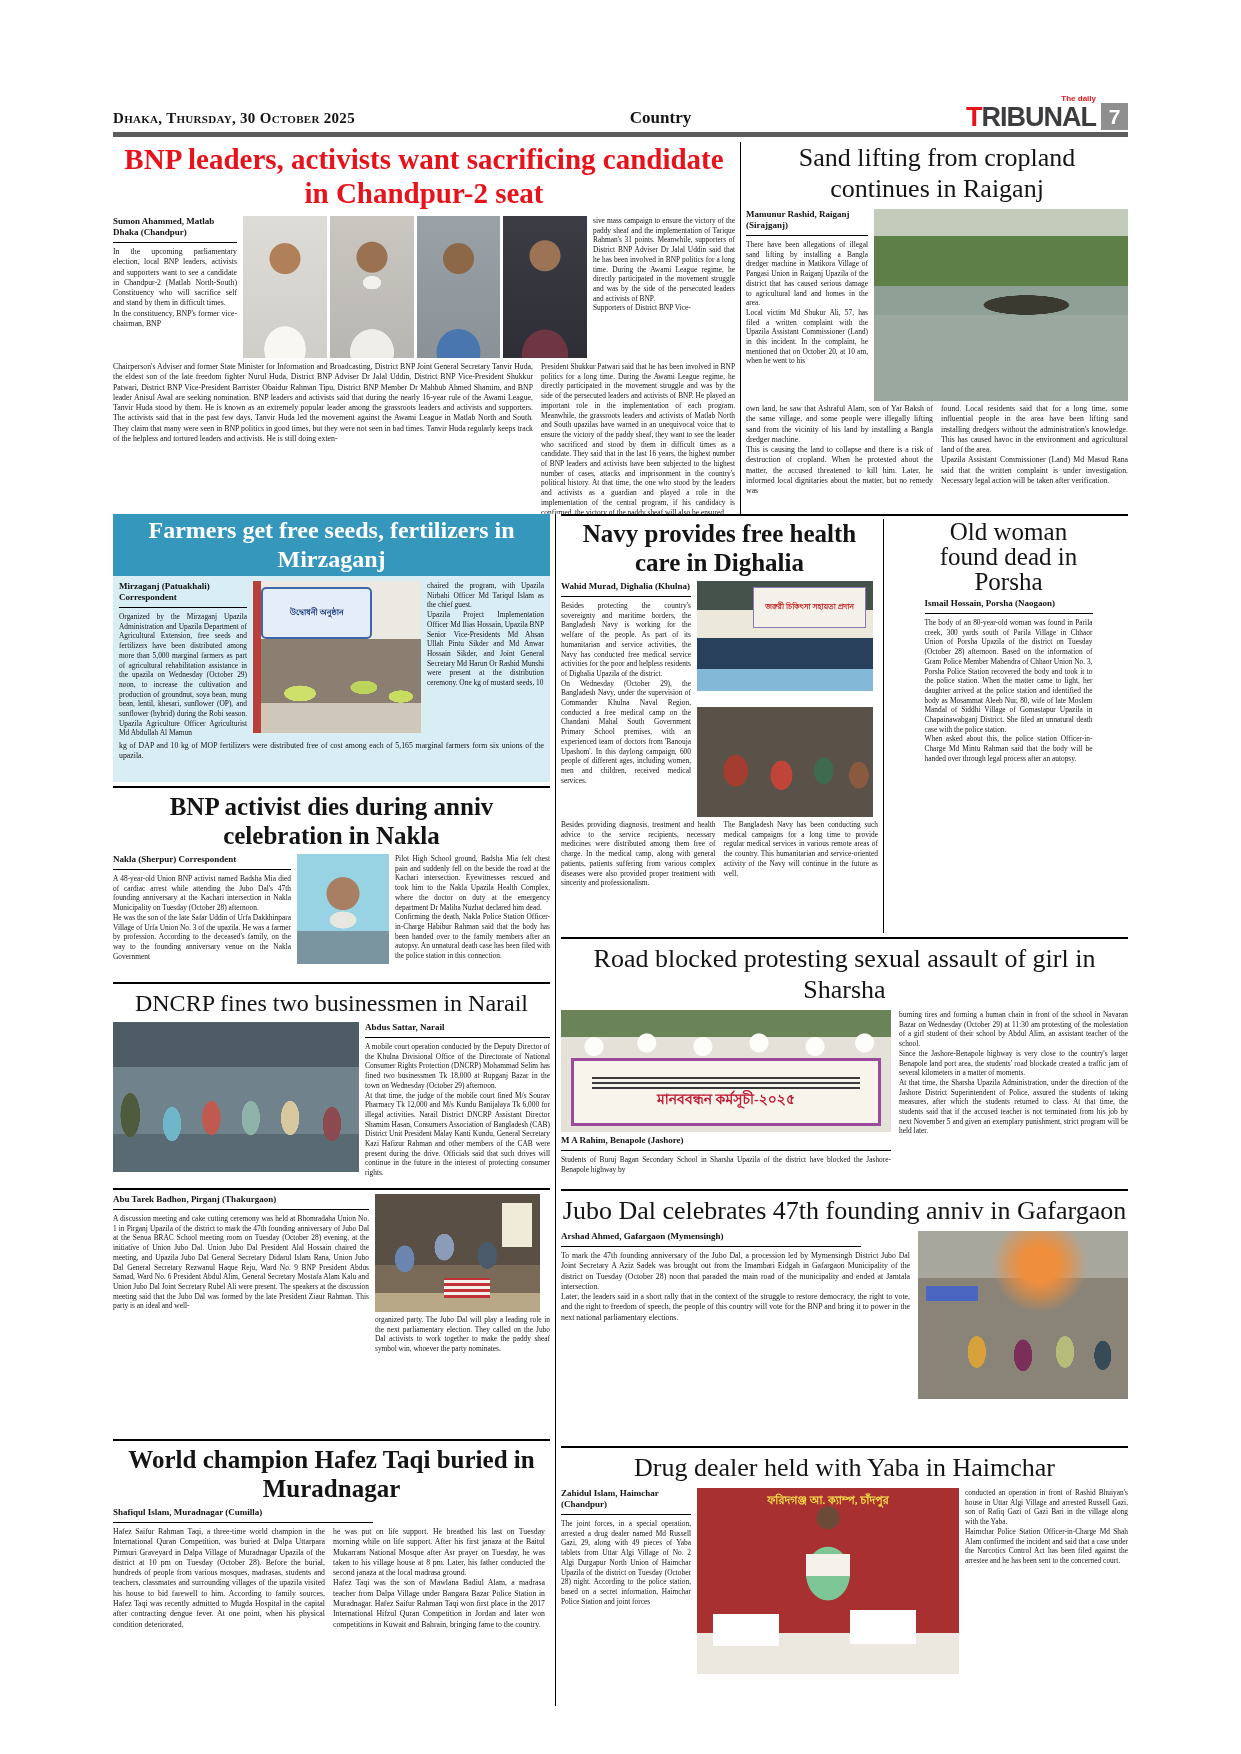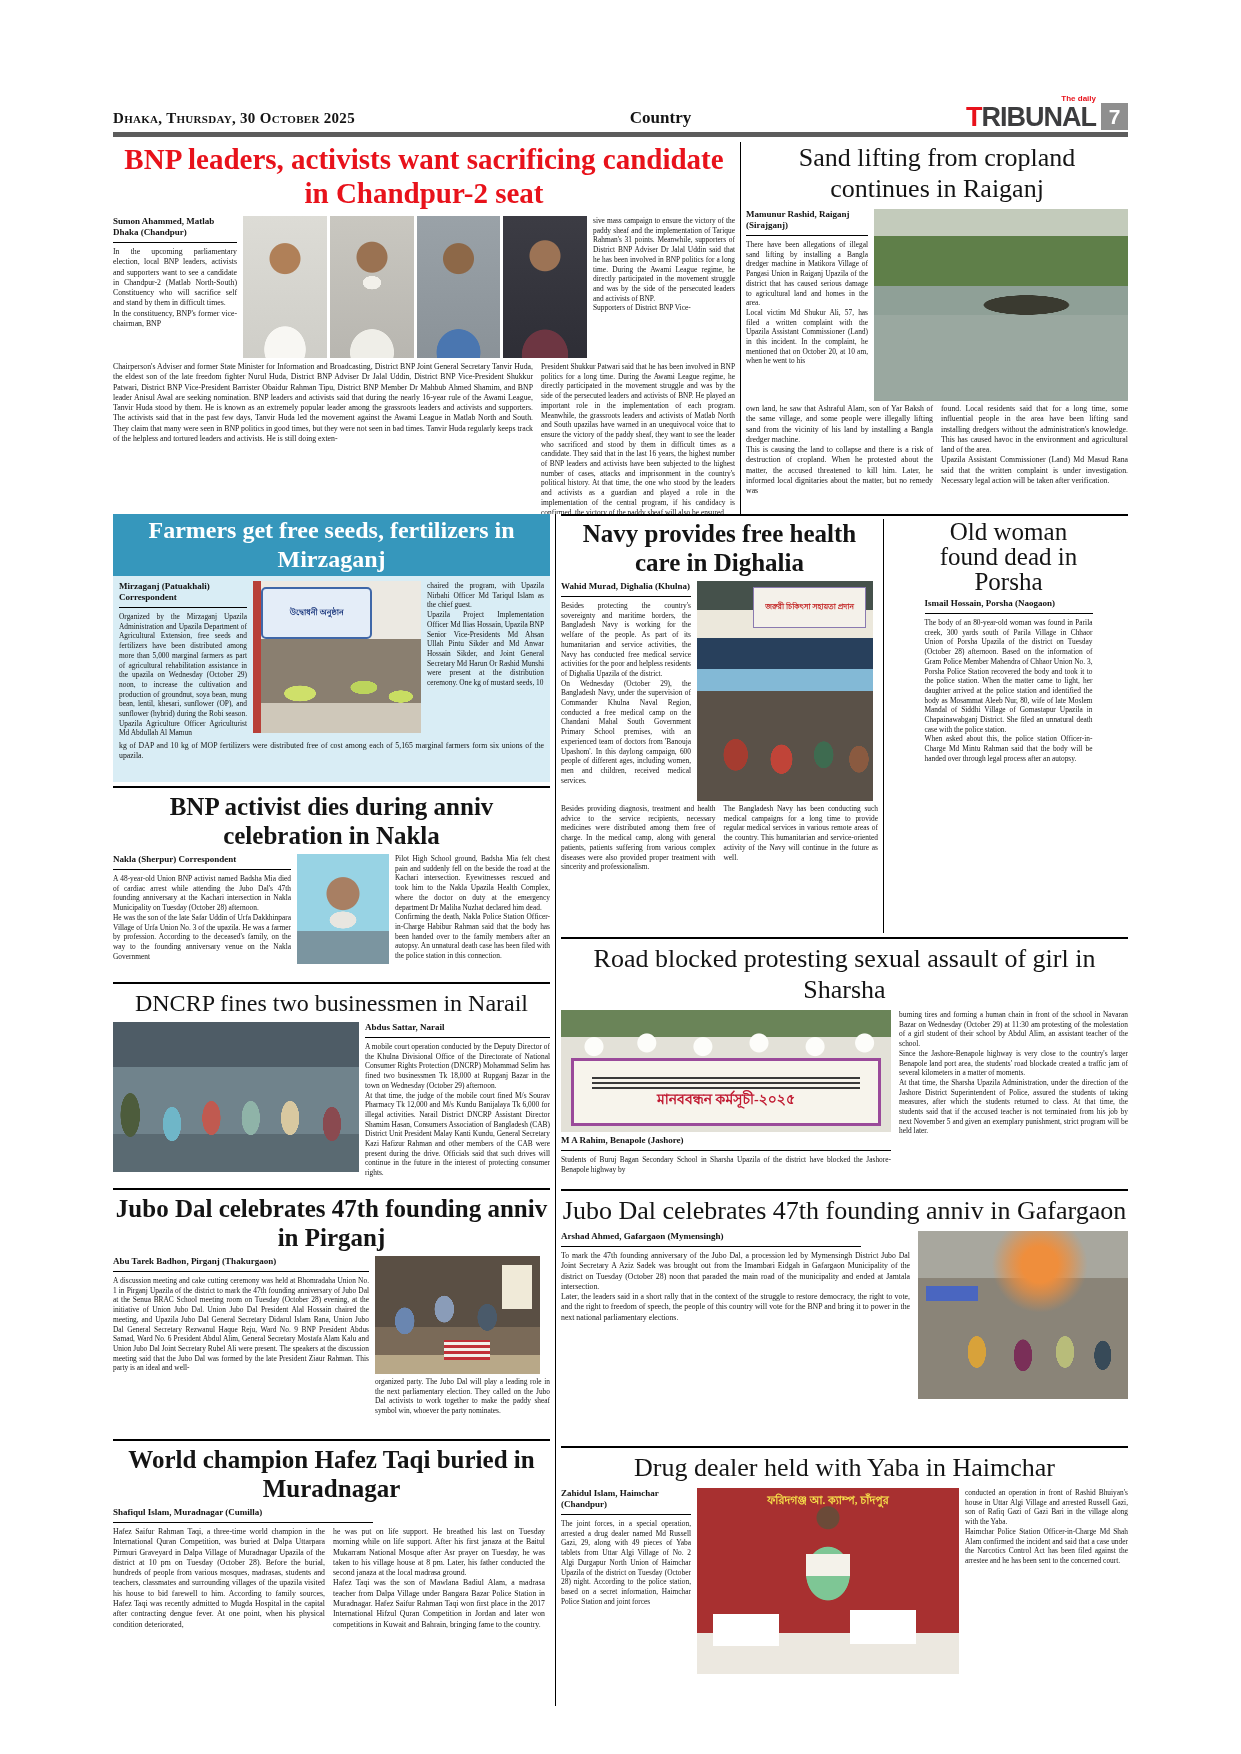--- a/index.html
+++ b/index.html
@@ -53,21 +53,21 @@
   .pt3{background:radial-gradient(circle at 50% 30%,#8d6848 0 15px,transparent 16px),radial-gradient(ellipse 36px 38px at 50% 96%,#4a76b0 0 60%,transparent 62%),linear-gradient(#9aa2a8,#8a9298)}
   .pt4{background:radial-gradient(circle at 50% 28%,#9c7355 0 15px,transparent 16px),radial-gradient(ellipse 38px 42px at 50% 98%,#6d3642 0 60%,transparent 62%),linear-gradient(#3c3c44,#2e2e36)}
   .ph-raiganj{flex:1;height:192px;background:radial-gradient(ellipse 70px 16px at 60% 50%,#3a3a30 0 60%,transparent 62%),linear-gradient(180deg,#c3cbbb 0 14%,#5f7f49 14% 40%,#8fa097 40% 55%,#9aa8a0 55% 100%)}
   
   .mirz{height:268px;background:#d9edf5;overflow:hidden}
   .mirz-banner{height:62px;background:#3697bc;color:#fff;font-weight:bold;font-size:24px;line-height:29px;display:flex;align-items:center;justify-content:center;text-align:center;padding:0 10px}
   .mirz-in{padding:5px 6px 0}
   .ph-mirz{width:168px;height:152px;background:radial-gradient(ellipse 26px 13px at 28% 74%,#cfe06a 0 60%,transparent 62%),radial-gradient(ellipse 22px 11px at 66% 70%,#bcd45c 0 60%,transparent 62%),radial-gradient(ellipse 20px 10px at 88% 76%,#c8dd62 0 60%,transparent 62%),linear-gradient(90deg,#b84038 0 5%,transparent 5%),linear-gradient(180deg,#ece9e2 0 38%,#8a7f70 38% 80%,#cfc8ba 80% 100%)}
   .bn-blue{position:absolute;left:5%;top:4%;width:66%;height:34%;background:#e4edf8;border:2px solid #3f67a8;border-radius:5px;color:#16337a;font-size:8px;font-weight:bold;display:flex;align-items:center;justify-content:center;text-align:center;padding:18px}
   
-  .navy-photos{width:148px;display:flex;flex-direction:column;gap:0}
+  .navy-photos{width:148px;display:flex;flex-direction:column;gap:16px}
   .ph-navy1{height:110px;background:linear-gradient(180deg,#45514b 0 26%,#ece8dc 26% 52%,#28405c 52% 80%,#83b9d6 80% 100%)}
   .bn-navy{position:absolute;right:4%;top:5%;width:64%;height:38%;background:#f4f1ea;border:1px solid #8a7ab0;color:#c22222;font-size:7.5px;font-weight:bold;text-align:center;display:flex;align-items:center;justify-content:center;padding:2px}
   .ph-navy2{height:110px;background:radial-gradient(ellipse 20px 26px at 22% 58%,#a53c30 0 60%,transparent 62%),radial-gradient(ellipse 18px 24px at 48% 62%,#c04438 0 60%,transparent 62%),radial-gradient(ellipse 16px 22px at 72% 58%,#3e6b50 0 60%,transparent 62%),radial-gradient(ellipse 16px 22px at 92% 62%,#8a5a40 0 60%,transparent 62%),linear-gradient(180deg,#5a5148 0 100%)}
   
   .porsha-body{width:168px;margin:0 auto}
   .porsha-head{width:150px;margin:0 auto 4px}
   
   .ph-nakla{width:92px;height:110px;background:radial-gradient(ellipse 22px 14px at 50% 60%,#e8e6e0 0 60%,transparent 62%),radial-gradient(circle at 50% 36%,#a87f63 0 16px,transparent 17px),linear-gradient(180deg,#98d3e4 0 70%,#7b95a0 70% 100%)}
   
   .ph-narail{width:246px;height:150px;background:radial-gradient(ellipse 16px 36px at 7% 62%,#4d5c3c 0 60%,transparent 62%),radial-gradient(ellipse 15px 28px at 24% 68%,#6fb6c8 0 60%,transparent 62%),radial-gradient(ellipse 15px 28px at 40% 64%,#c05a50 0 60%,transparent 62%),radial-gradient(ellipse 15px 28px at 56% 64%,#8fb3a8 0 60%,transparent 62%),radial-gradient(ellipse 15px 28px at 72% 64%,#d8c8a0 0 60%,transparent 62%),radial-gradient(ellipse 15px 28px at 89% 68%,#8a4a50 0 60%,transparent 62%),linear-gradient(180deg,#4e5c66 0 30%,#70838c 30% 75%,#5a6a72 75% 100%)}
@@ -193,21 +193,20 @@
             <span class="byline">Abdus Sattar, Narail</span>
             <div class="body tight">A mobile court operation conducted by the Deputy Director of the Khulna Divisional Office of the Directorate of National Consumer Rights Protection (DNCRP) Mohammad Selim has fined two businessmen Tk 18,000 at Rupganj Bazar in the town on Wednesday (October 29) afternoon.
 At that time, the judge of the mobile court fined M/s Sourav Pharmacy Tk 12,000 and M/s Kundu Banijalaya Tk 6,000 for illegal activities. Narail District DNCRP Assistant Director Shamim Hasan, Consumers Association of Bangladesh (CAB) District Unit President Malay Kanti Kundu, General Secretary Kazi Hafizur Rahman and other members of the CAB were present during the drive. Officials said that such drives will continue in the future in the interest of protecting consumer rights.</div>
           </div>
         </div>
       </div>
 
       <div class="hrule"></div>
 
       <div class="art" style="height:241px">
-        <div class="hl-md">Jubo Dal celebrates 47th founding anniv in Pirganj</div>
         <div class="row g6">
           <div class="w256">
             <span class="byline">Abu Tarek Badhon, Pirganj (Thakurgaon)</span>
             <div class="body tight">A discussion meeting and cake cutting ceremony was held at Bhomradaha Union No. 1 in Pirganj Upazila of the district to mark the 47th founding anniversary of Jubo Dal at the Senua BRAC School meeting room on Tuesday (October 28) evening, at the initiative of Union Jubo Dal. Union Jubo Dal President Alal Hossain chaired the meeting, and Upazila Jubo Dal General Secretary Didarul Islam Rana, Union Jubo Dal General Secretary Rezwanul Haque Reju, Ward No. 9 BNP President Abdus Samad, Ward No. 6 President Abdul Alim, General Secretary Mostafa Alam Kalu and Union Jubo Dal Joint Secretary Rubel Ali were present. The speakers at the discussion meeting said that the Jubo Dal was formed by the late President Ziaur Rahman. This party is an ideal and well-</div>
           </div>
           <div class="flex1">
             <div class="photo ph-pirganj"></div>
             <div class="body tight mt3">organized party. The Jubo Dal will play a leading role in the next parliamentary election. They called on the Jubo Dal activists to work together to make the paddy sheaf symbol win, whoever the party nominates.</div>
           </div>
         </div>

